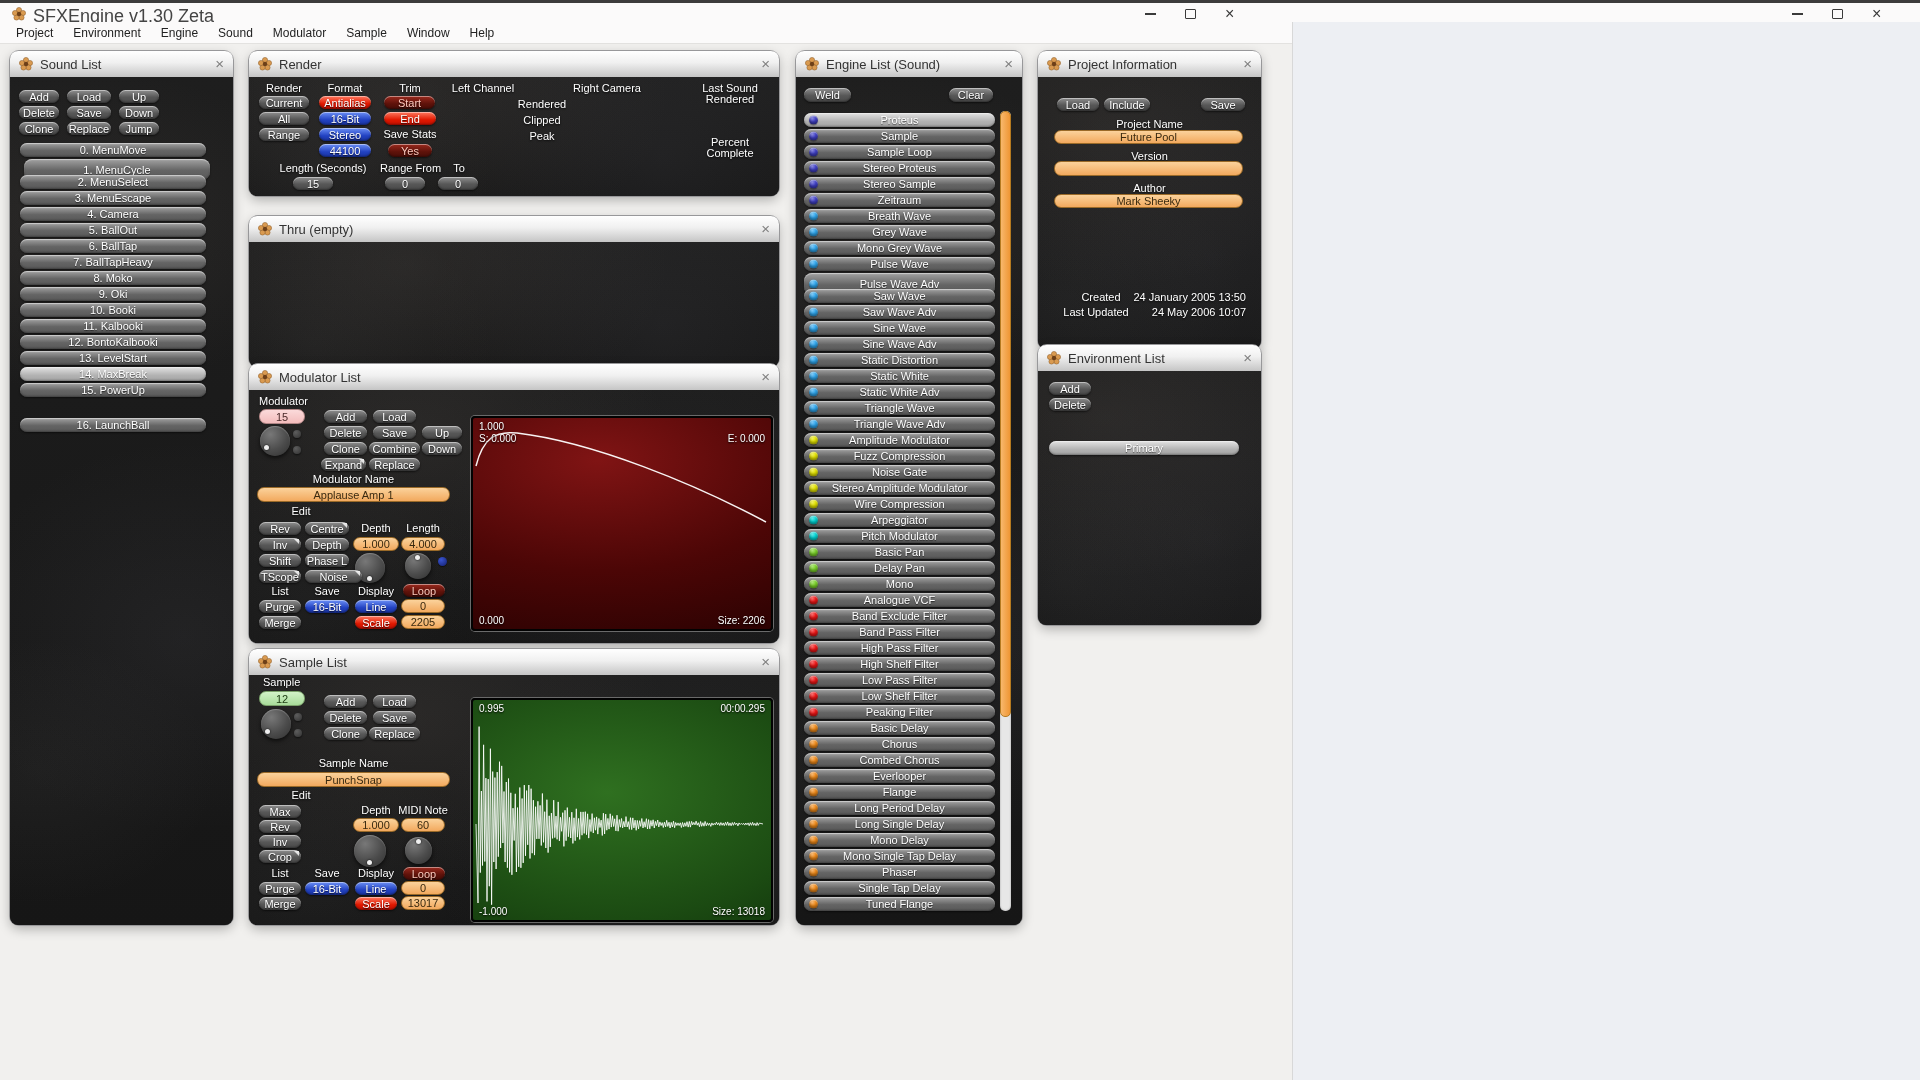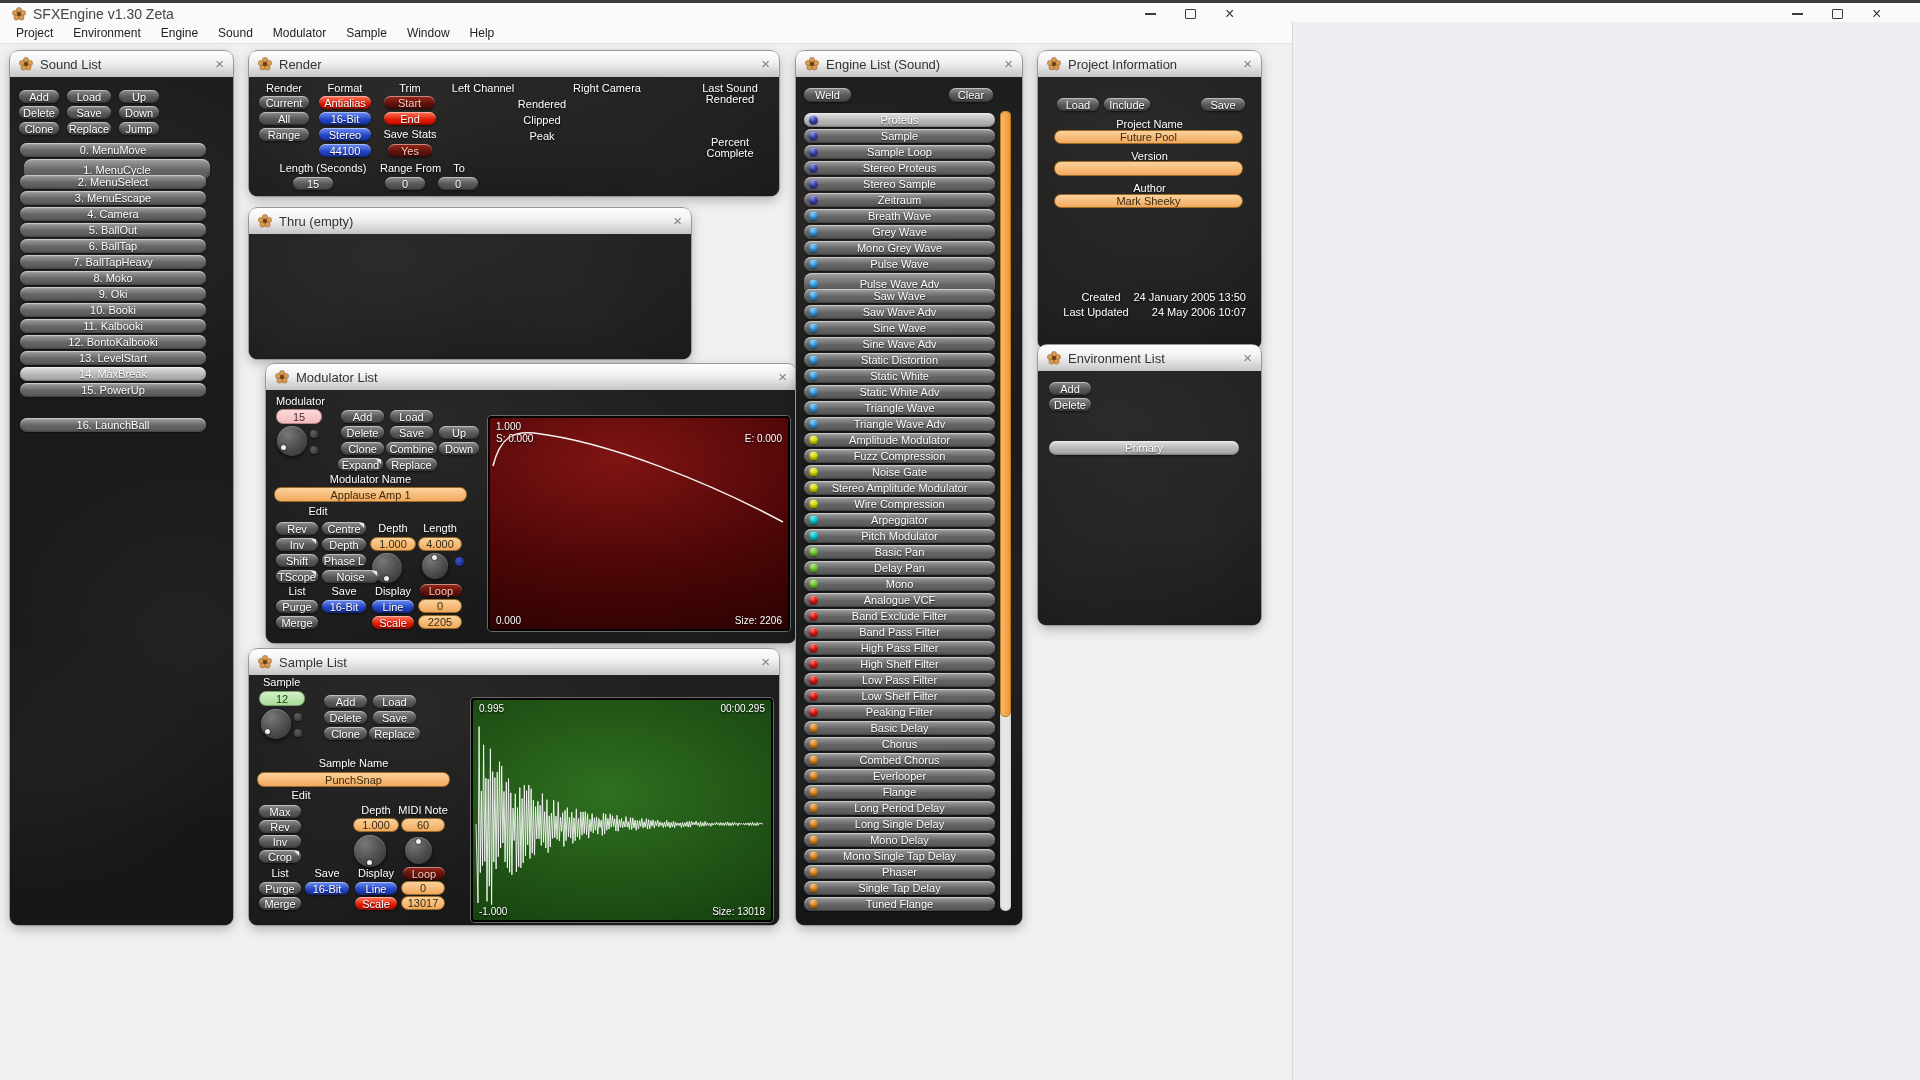--- a/index.html
+++ b/index.html
@@ -1,21 +1,21 @@
 <!DOCTYPE html>
 <html><head>
 <meta charset="utf-8">
 <style>
   html,body{margin:0;padding:0}
   body{width:1920px;height:1080px;overflow:hidden;background:#f1f0ee;font-family:"Liberation Sans",sans-serif;position:relative}
   #screen{position:relative;width:1920px;height:1080px}
 
   .topstrip{position:absolute;left:0;top:0;width:1920px;height:22px;background:#fbfafa;border-top:3px solid #3c3c3c;box-sizing:border-box}
   .app-icon{position:absolute;left:12px;top:4px}
-  .app-title{position:absolute;left:33px;top:3px;font-size:14px;color:#444}
+  .app-title{position:absolute;left:33px;top:3px;font-size:18px;color:#444}
   .capset{position:absolute;top:0;height:22px;display:flex;align-items:center;gap:29px}
   .ico-min{width:11px;height:2px;background:#3a3a3a;display:inline-block}
   .ico-max{width:9px;height:8px;border:1.5px solid #3a3a3a;border-radius:1px;display:inline-block}
   .ico-close{font-size:16px;color:#3a3a3a;line-height:10px}
 
   .menubar{position:absolute;left:0;top:22px;width:1292px;height:22px;background:#fbfafa;border-bottom:1px solid #e3e2e0;display:flex;align-items:center;padding-left:6px;box-sizing:border-box}
   .menu-item{font-size:12px;color:#222;padding:2px 10px;white-space:nowrap}
 
   .right-desk{position:absolute;left:1292px;top:22px;width:628px;height:1058px;background:#edeff3;border-left:1px solid #d8d8d8}
 
@@ -211,39 +211,39 @@
     <span class="lbl" style="left:441px;top:96px;width:80px">Complete</span>
 
     <span class="lbl" style="left:26px;top:111px;width:96px">Length (Seconds)</span>
     <div class="btn" style="left:44px;top:126px;width:40px;height:13px">15</div>
     <span class="lbl" style="left:131px;top:111px;width:50px">Range From</span>
     <div class="btn" style="left:136px;top:126px;width:40px;height:13px">0</div>
     <span class="lbl" style="left:199px;top:111px;width:22px">To</span>
     <div class="btn" style="left:189px;top:126px;width:40px;height:13px">0</div>
   </div>
 
-  <div class="window" style="left:249px;top:208px;width:442px;height:151px">
+  <div class="window" style="left:249px;top:216px;width:530px;height:151px">
     <div class="twrap">
       <svg width="14" height="14" viewBox="0 0 14 14">
           <g fill="#d99a50" stroke="#8a5a26" stroke-width="0.5">
             <circle cx="7" cy="3" r="2.6"></circle>
             <circle cx="11" cy="6" r="2.6"></circle>
             <circle cx="9.5" cy="10.5" r="2.6"></circle>
             <circle cx="4.5" cy="10.5" r="2.6"></circle>
             <circle cx="3" cy="6" r="2.6"></circle>
           </g>
           <circle cx="7" cy="7" r="2.2" fill="#6e4018"></circle>
         </svg>
       <span class="wtitle">Thru (empty)</span>
       <span class="wclose">×</span>
     </div>
     <div class="wbody"></div>
   </div>
 
-  <div class="window" style="left:266px;top:364px;width:530px;height:279px">
+  <div class="window" style="left:249px;top:364px;width:530px;height:279px">
     <div class="twrap">
       <svg width="14" height="14" viewBox="0 0 14 14">
           <g fill="#d99a50" stroke="#8a5a26" stroke-width="0.5">
             <circle cx="7" cy="3" r="2.6"></circle>
             <circle cx="11" cy="6" r="2.6"></circle>
             <circle cx="9.5" cy="10.5" r="2.6"></circle>
             <circle cx="4.5" cy="10.5" r="2.6"></circle>
             <circle cx="3" cy="6" r="2.6"></circle>
           </g>
           <circle cx="7" cy="7" r="2.2" fill="#6e4018"></circle>

